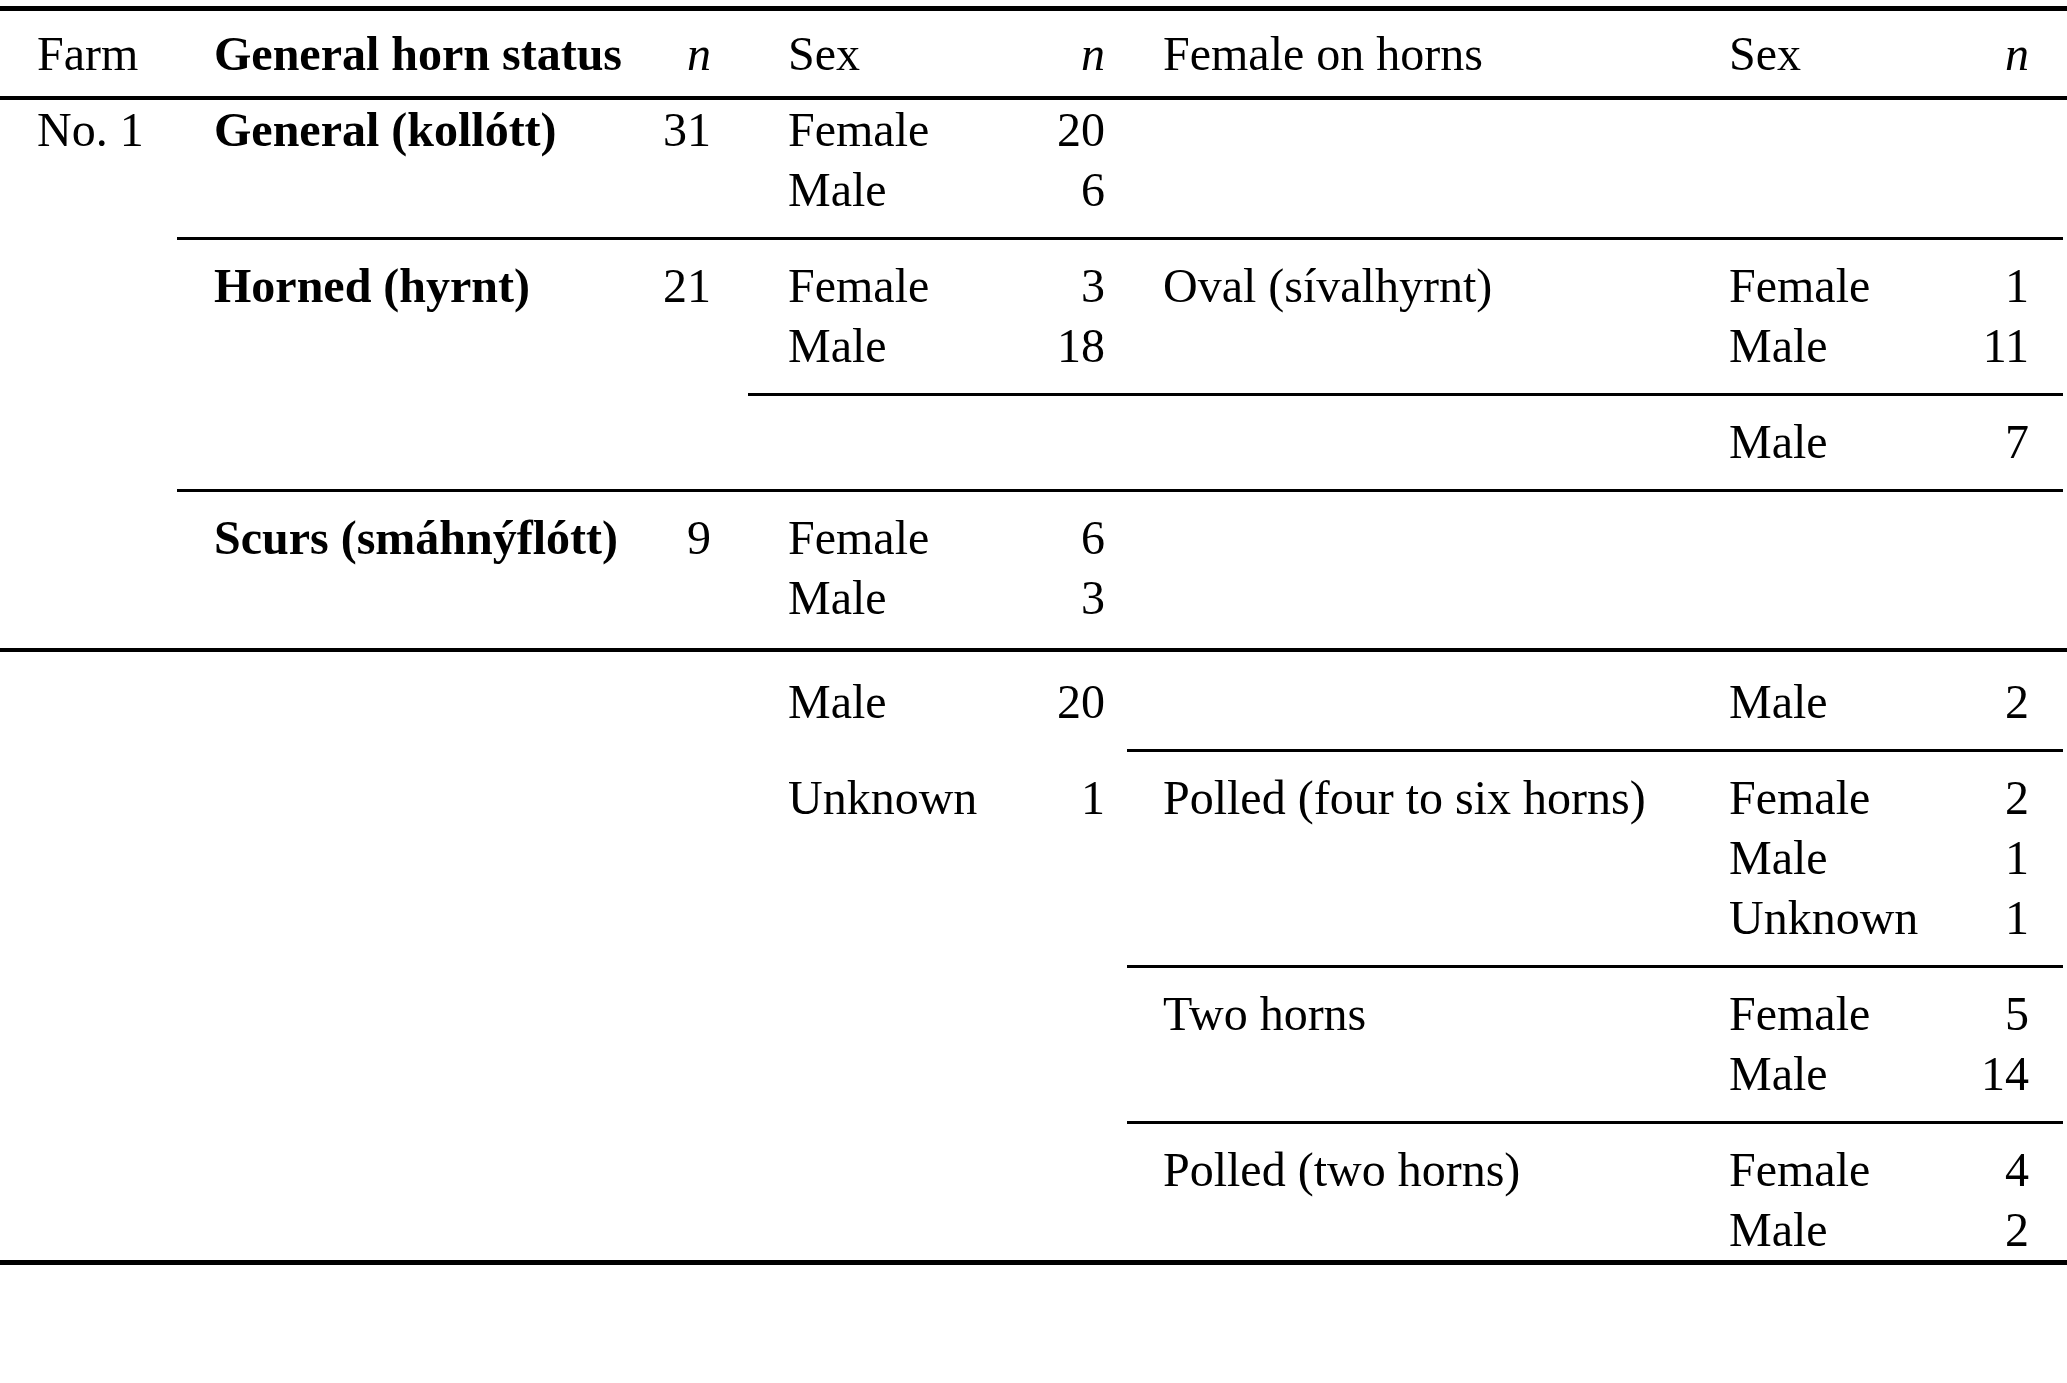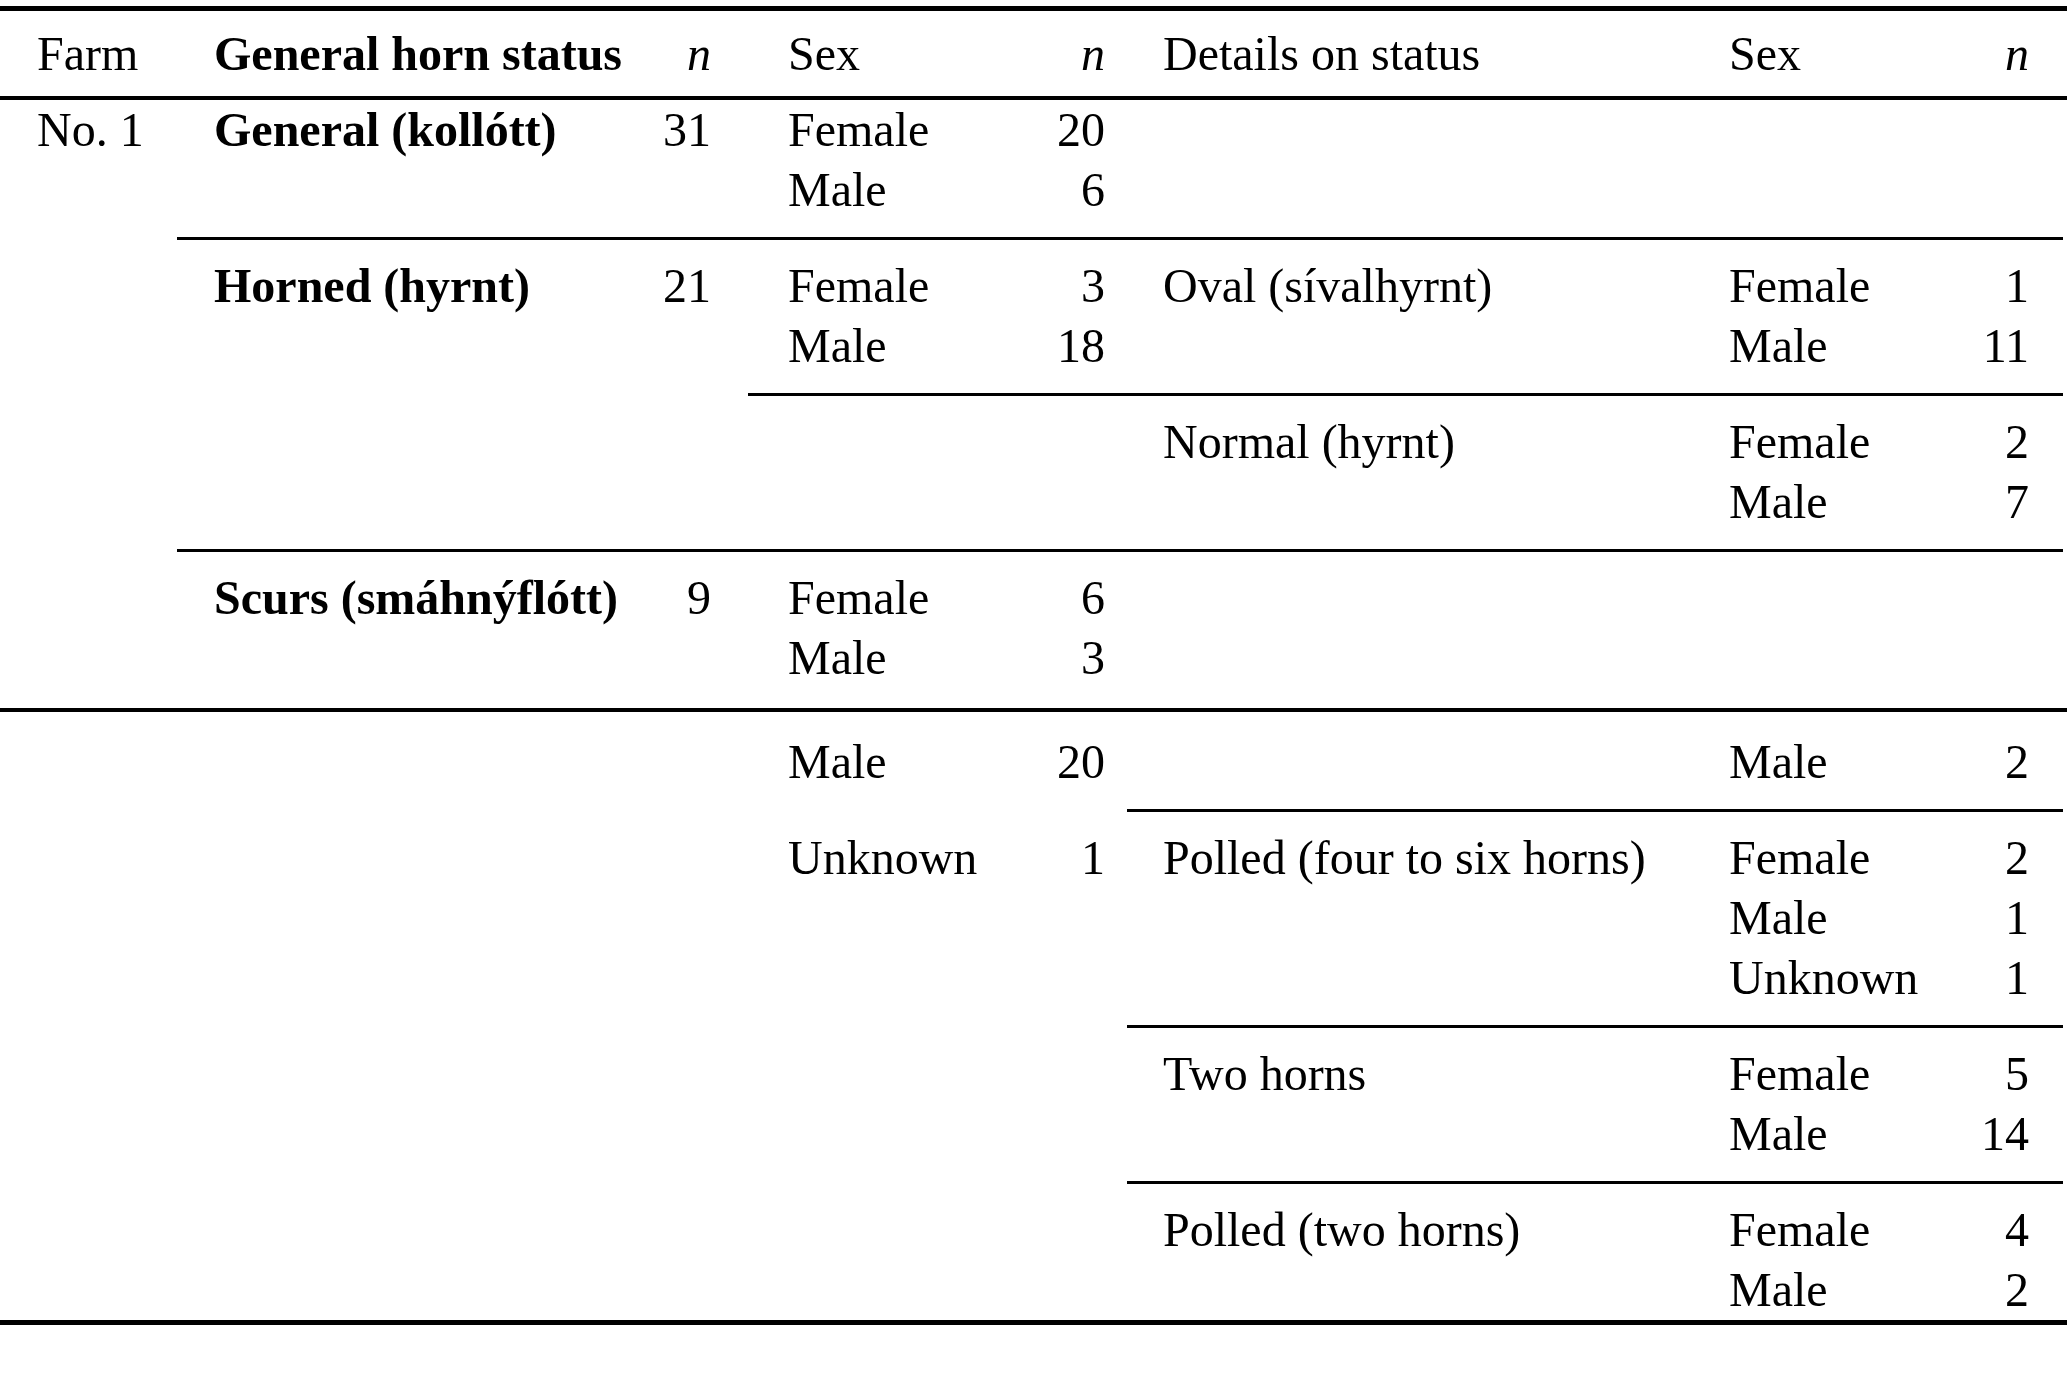--- a/index.html
+++ b/index.html
@@ -85,21 +85,21 @@
         <col style="width:122px">
     </colgroup>
 
     <tbody>
         <tr class="header-row">
       <th class="f">Farm</th>
       <th class="g">General horn status</th>
       <th class="n1 italic">n</th>
       <th class="s1">Sex</th>
       <th class="n2 italic">n</th>
-      <th class="d">Details on status</th>
+      <th class="d">Female on horns</th>
       <th class="s2">Sex</th>
       <th class="n3 italic">n</th>
     </tr>
 
     <tr class="text-row">
       <td class="f">No. 1</td>
       <td class="g">General (kollótt)</td>
       <td class="n1">31</td>
       <td class="s1">Female</td>
       <td class="n2">20</td>
@@ -154,30 +154,20 @@
             <div class="rule"></div>
           </td>
     </tr>
 
     <tr class="text-row">
       <td class="f"></td>
       <td class="g"></td>
       <td class="n1"></td>
       <td class="s1"></td>
       <td class="n2"></td>
-      <td class="d">Normal (hyrnt)</td>
-      <td class="s2">Female</td>
-      <td class="n3">2</td>
-    </tr>
-    <tr class="text-row">
-      <td class="f"></td>
-      <td class="g"></td>
-      <td class="n1"></td>
-      <td class="s1"></td>
-      <td class="n2"></td>
       <td class="d"></td>
       <td class="s2">Male</td>
       <td class="n3">7</td>
     </tr>
 
     <tr class="rule-row">
       <td></td>
       <td colspan="7">
             <div class="rule"></div>
           </td>

